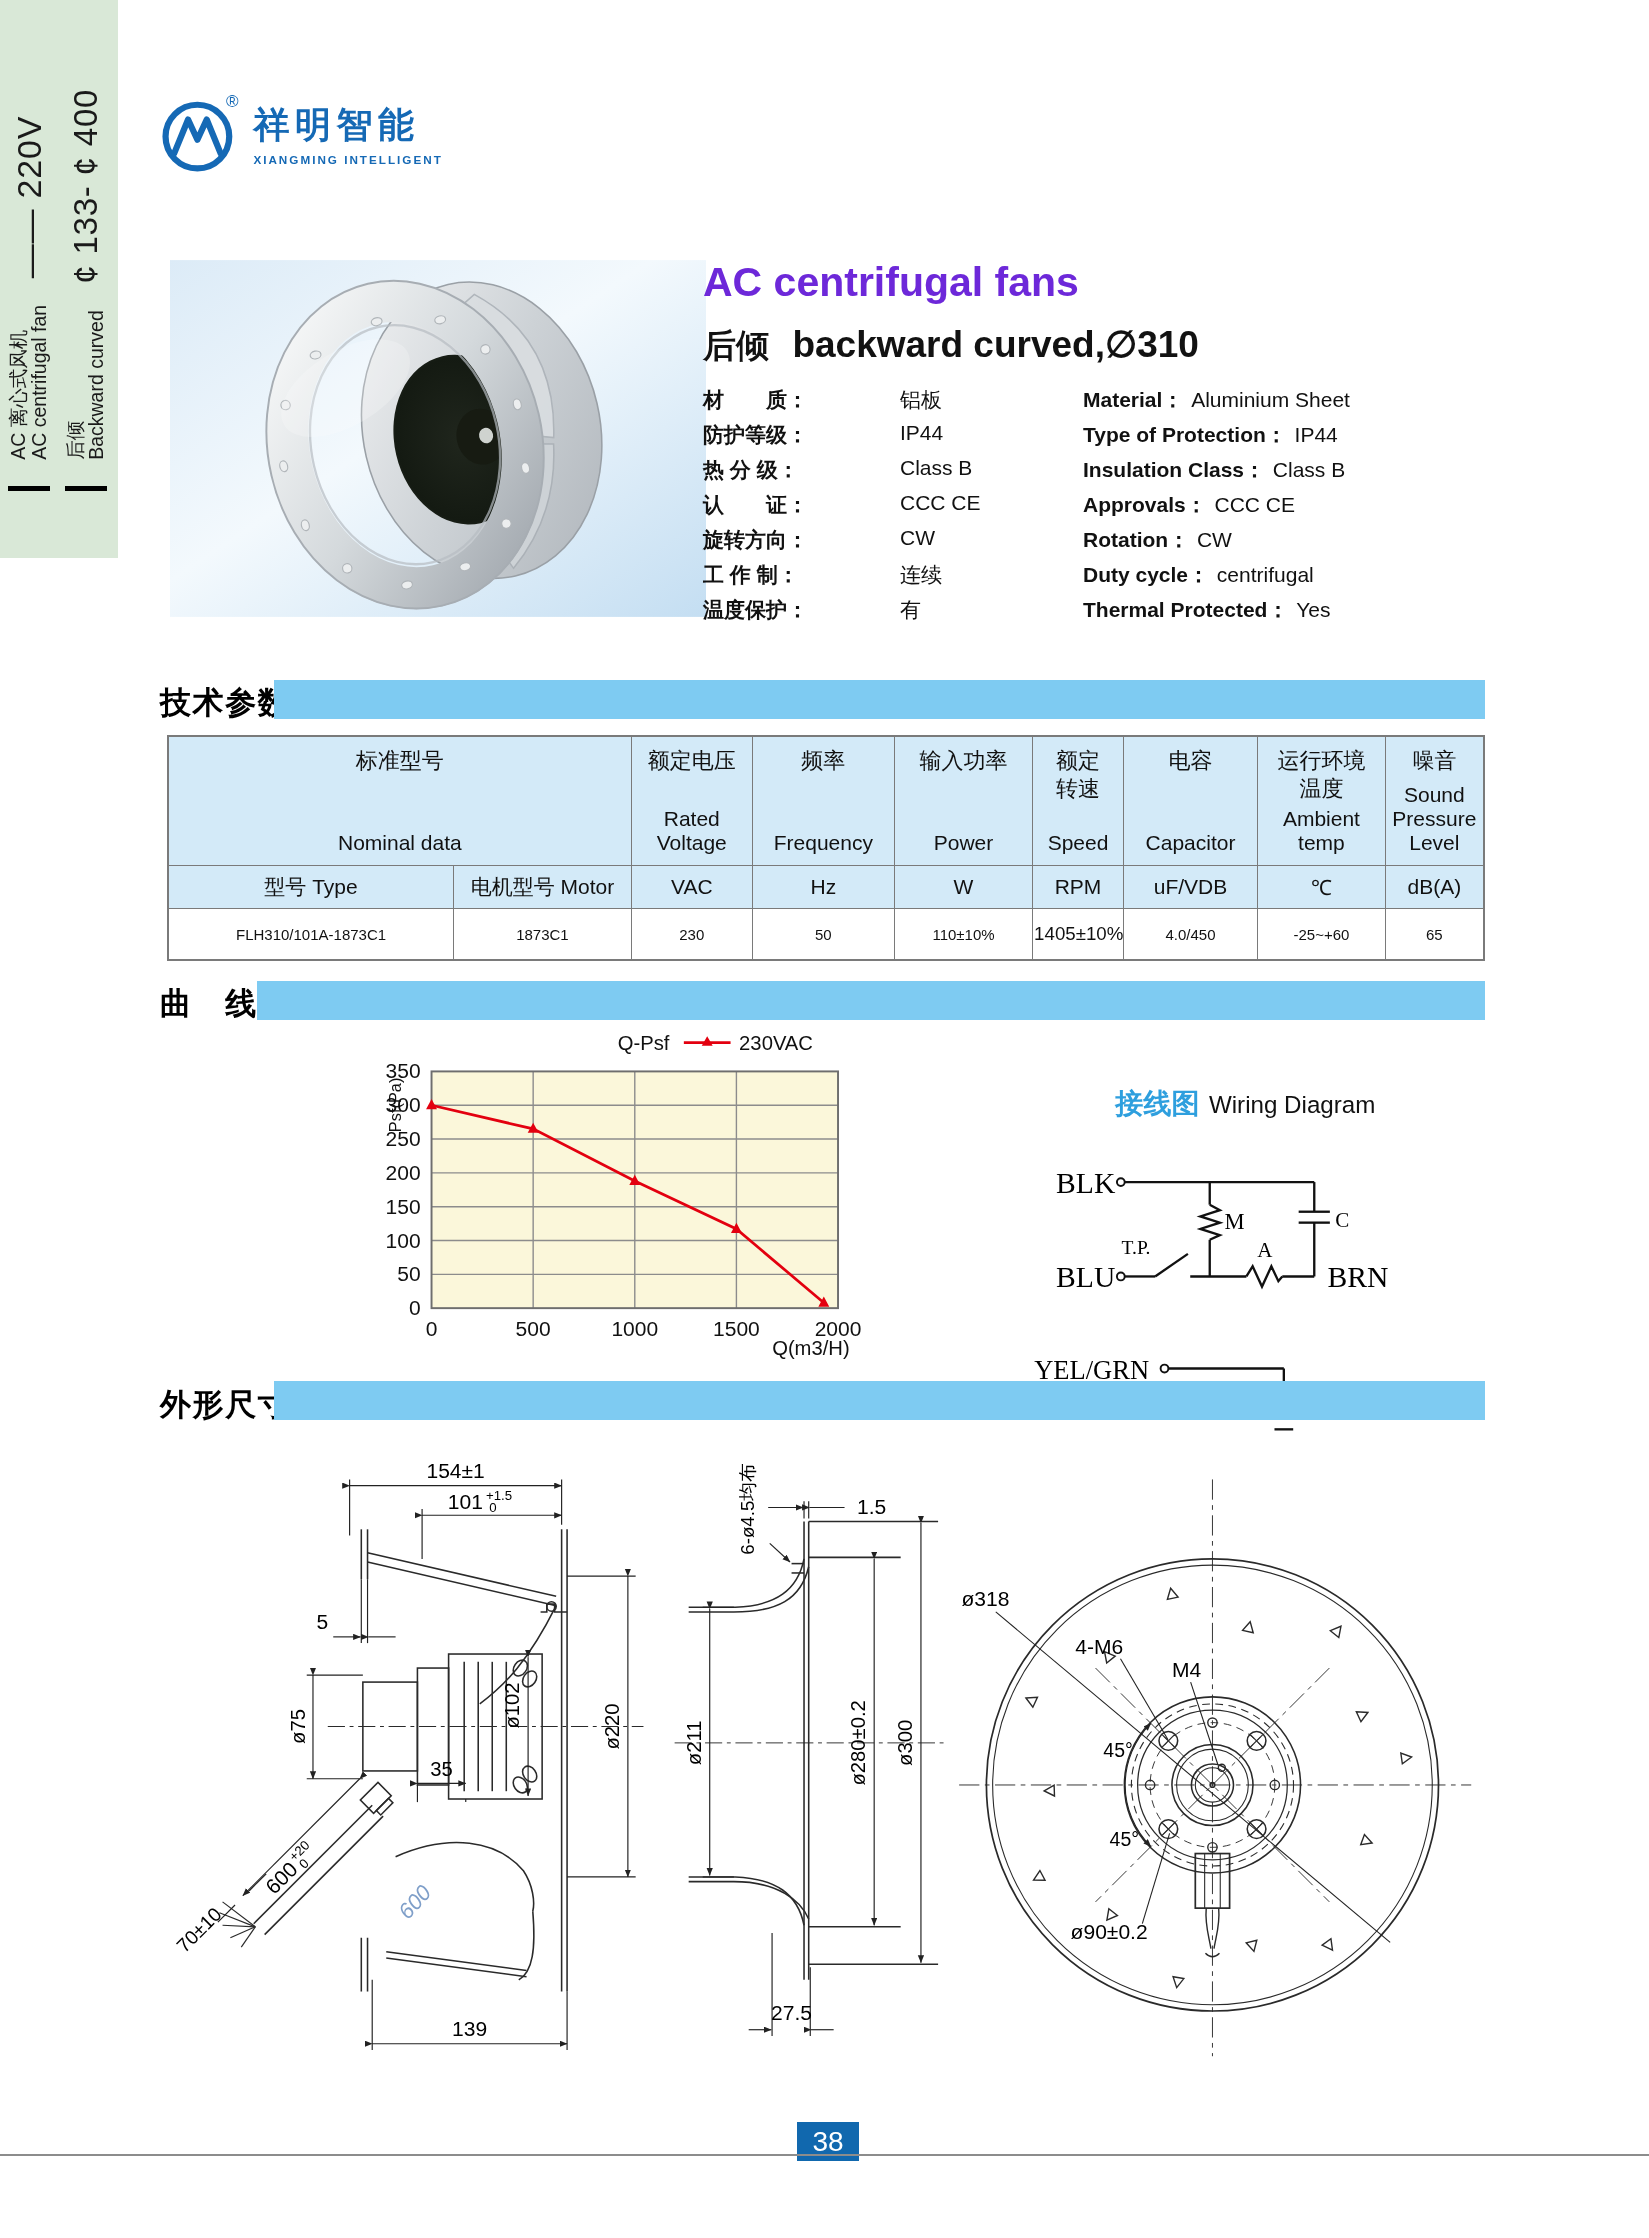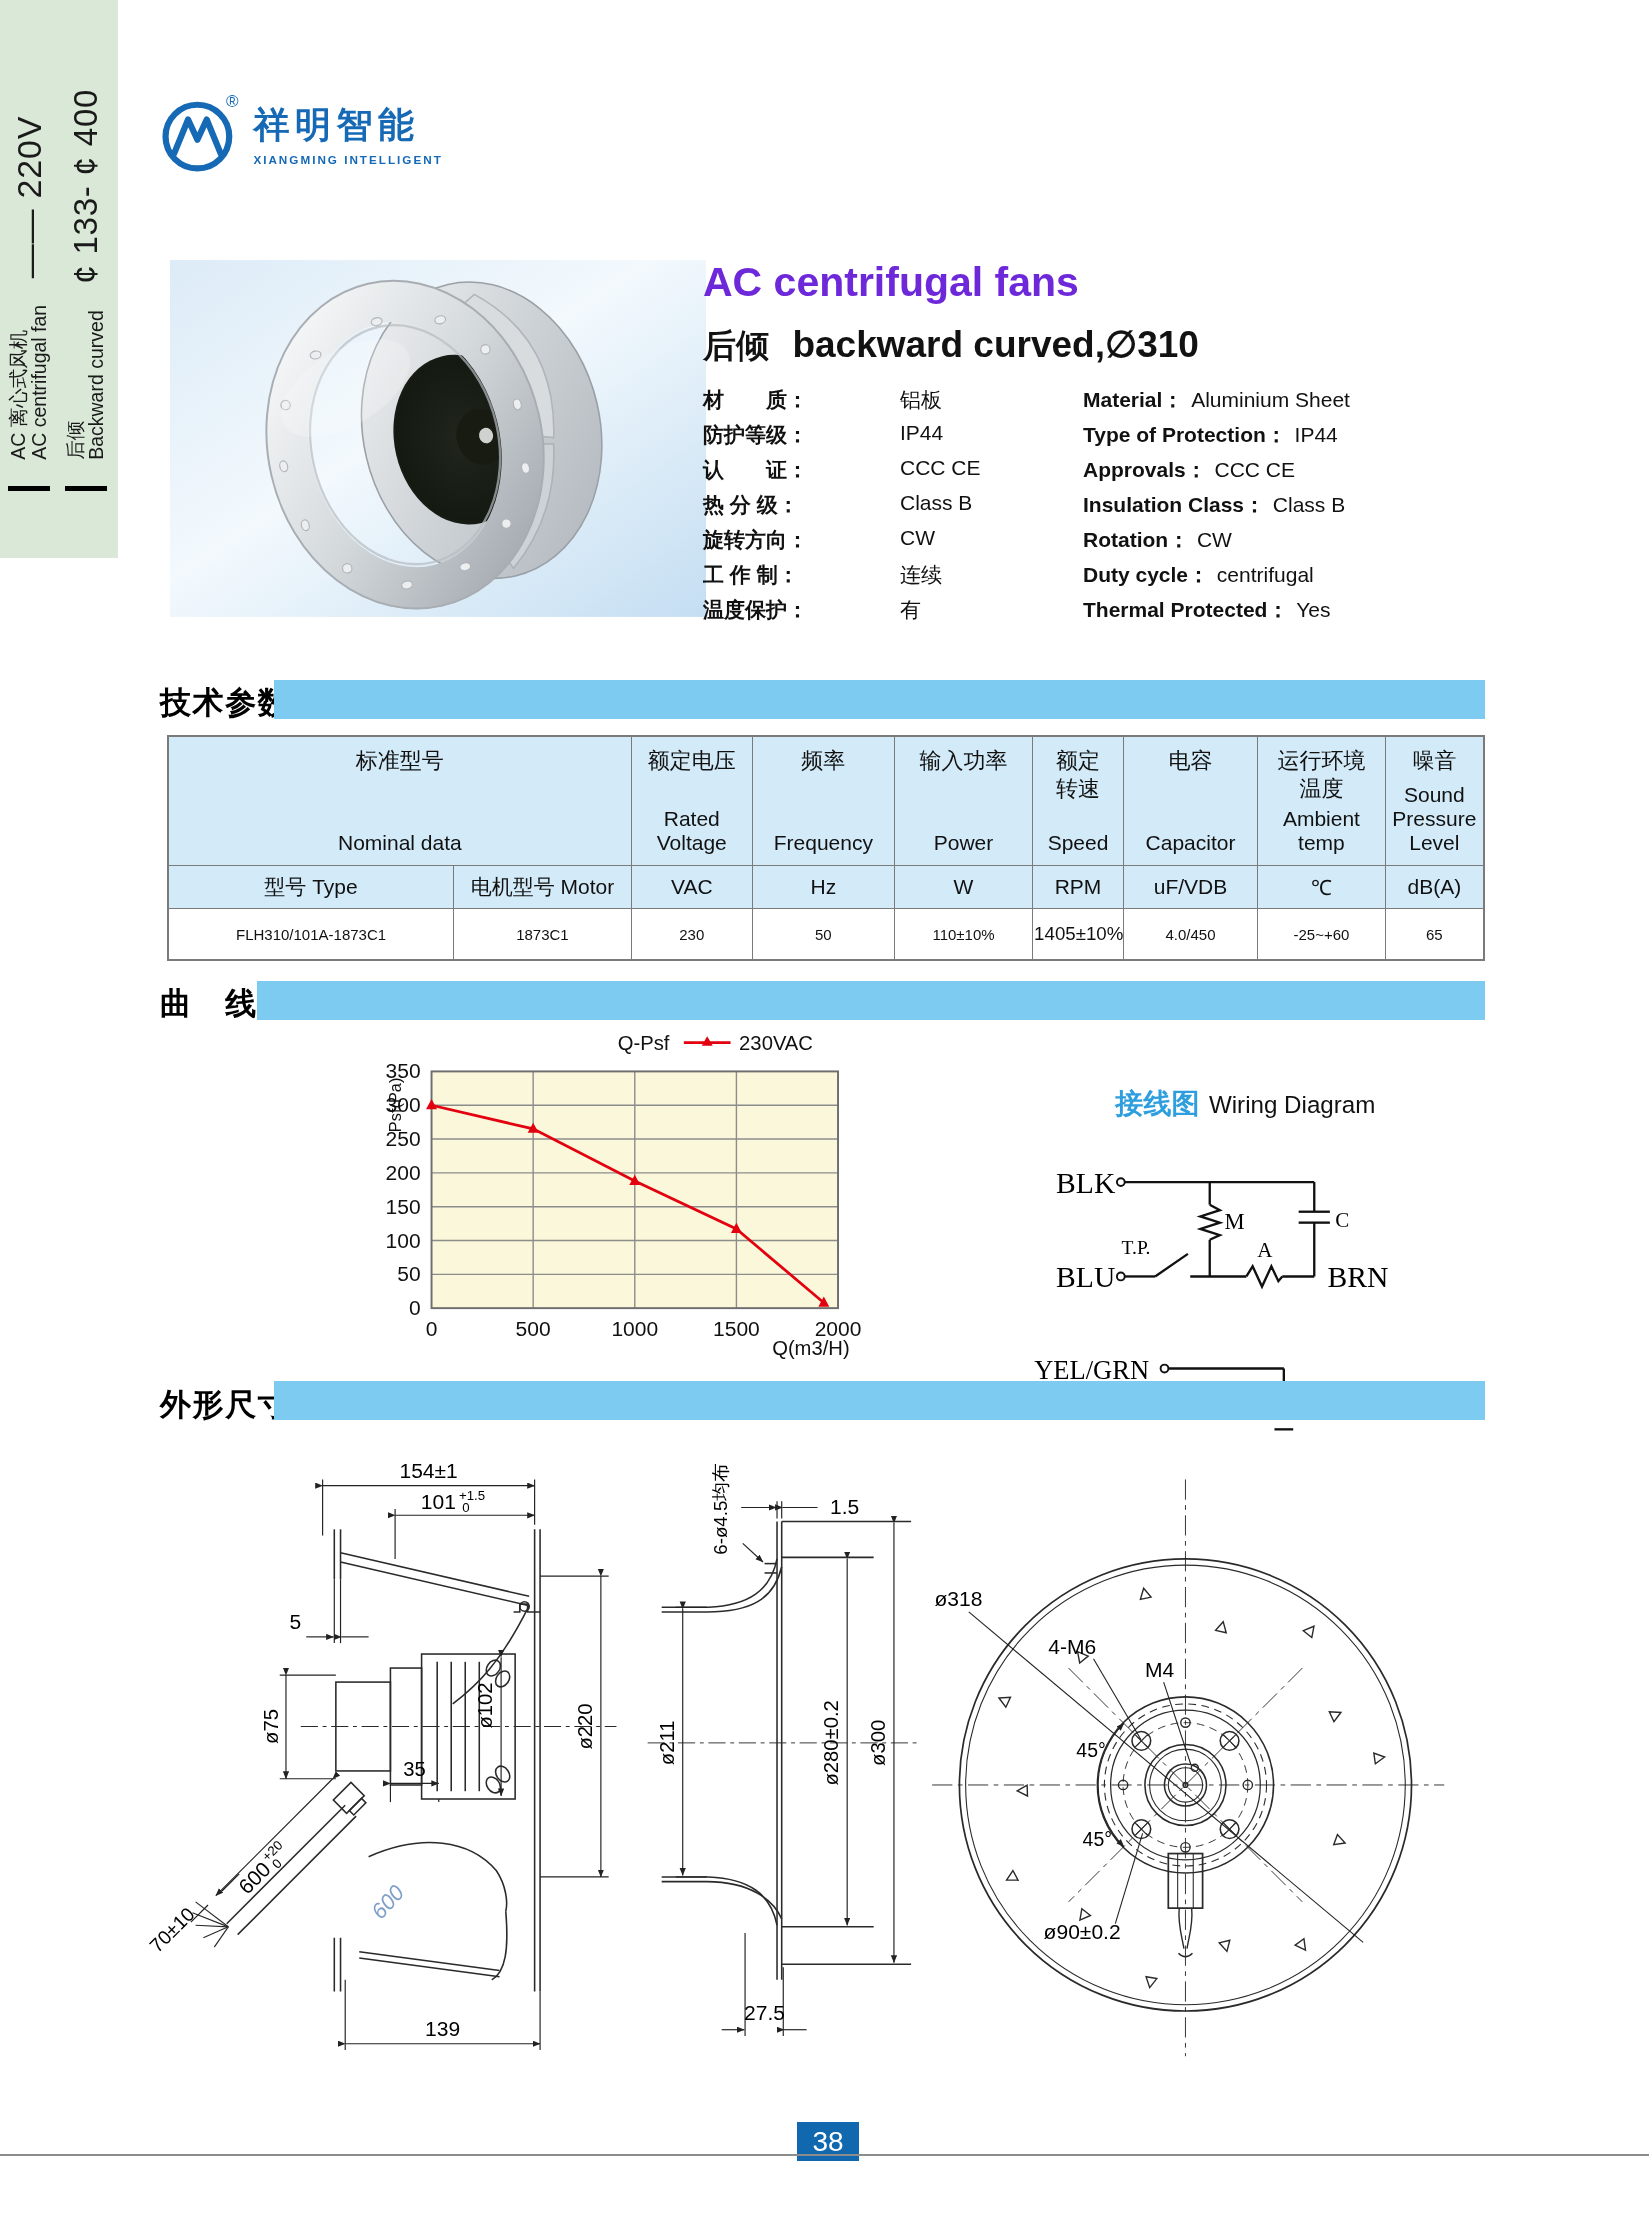--- a/index.html
+++ b/index.html
@@ -44,21 +44,21 @@
   .ptable .dr td{background:#fff;height:50px;font-size:15px;}
   .hcell{display:flex;flex-direction:column;justify-content:space-between;align-items:center;height:109px;padding:9.4px 0;}
   .hcn{font-size:22px;line-height:1.3;}
   .hen{font-size:21px;line-height:1.15;}
   .t-small{font-size:18.7px !important;white-space:nowrap;}
   
   svg text{font-family:"Liberation Sans",sans-serif;}
   .serif{font-family:"Liberation Serif",serif;}
   .curve-wrap{position:absolute;left:343px;top:1006px;}
   .wiring-wrap{position:absolute;left:1028px;top:1076px;}
-  .draw-wrap{position:absolute;left:141px;top:1434px;}
+  .draw-wrap{position:absolute;left:168px;top:1434px;}
   
   .pagenum{position:absolute;left:797px;top:2098px;width:62px;height:39px;background:var(--footer_blue,#1168ae);
            color:#fff;font-size:28px;display:flex;align-items:center;justify-content:center;margin-top:24px;}
   .footrule{position:absolute;left:0;top:2154px;width:1649px;height:2.3px;background:#8c8c8c;}
 </style>
 </head>
 <body>
 
 <div class="page">
 
@@ -158,28 +158,28 @@
       <span class="spec-cn-l">材　　质：</span>
       <span class="spec-cn-v">铝板</span>
       <span class="spec-en"><b>Material：</b><span>Aluminium Sheet</span></span>
     </div>
     <div class="spec-row">
       <span class="spec-cn-l">防护等级：</span>
       <span class="spec-cn-v">IP44</span>
       <span class="spec-en"><b>Type of Protection：</b><span>IP44</span></span>
     </div>
     <div class="spec-row">
+      <span class="spec-cn-l">热 分 级：</span>
+      <span class="spec-cn-v">Class B</span>
+      <span class="spec-en"><b>Insulation Class：</b><span>Class B</span></span>
+    </div>
+    <div class="spec-row">
       <span class="spec-cn-l">认　　证：</span>
       <span class="spec-cn-v">CCC CE</span>
       <span class="spec-en"><b>Approvals：</b><span>CCC CE</span></span>
-    </div>
-    <div class="spec-row">
-      <span class="spec-cn-l">热 分 级：</span>
-      <span class="spec-cn-v">Class B</span>
-      <span class="spec-en"><b>Insulation Class：</b><span>Class B</span></span>
     </div>
     <div class="spec-row">
       <span class="spec-cn-l">旋转方向：</span>
       <span class="spec-cn-v">CW</span>
       <span class="spec-en"><b>Rotation：</b><span>CW</span></span>
     </div>
     <div class="spec-row">
       <span class="spec-cn-l">工 作 制：</span>
       <span class="spec-cn-v">连续</span>
       <span class="spec-en"><b>Duty cycle：</b><span>centrifugal</span></span>

